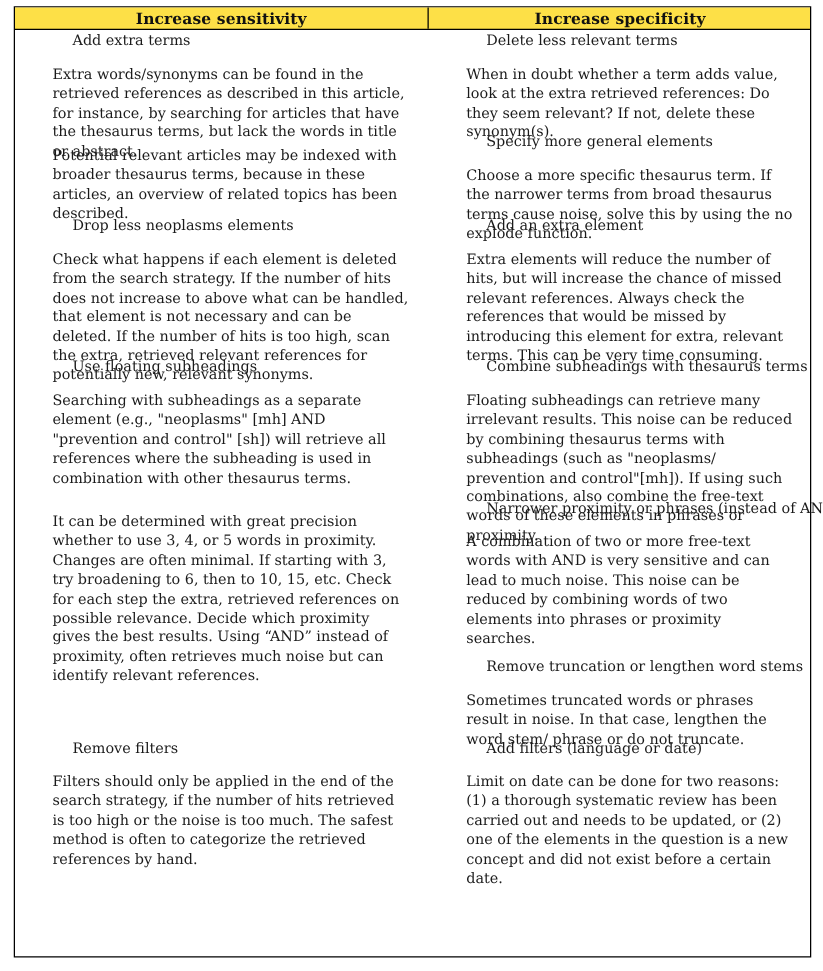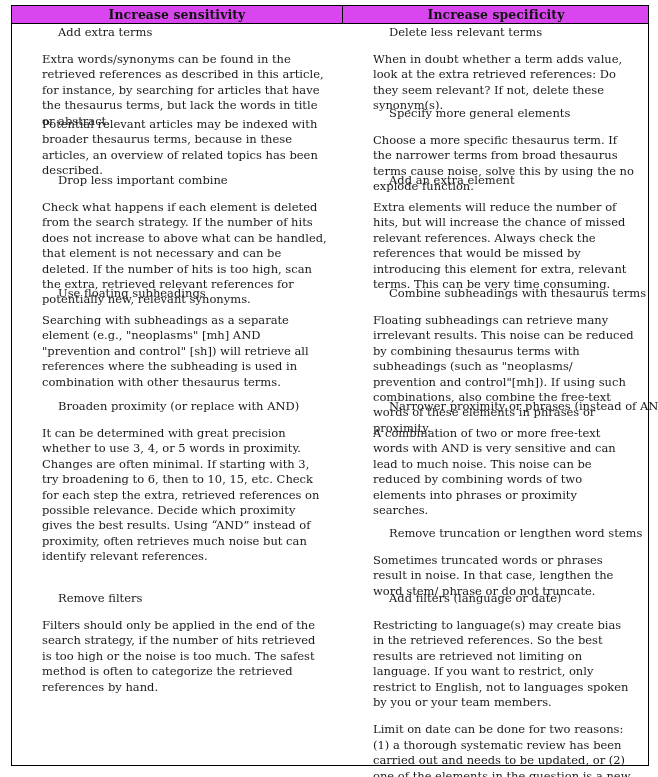--- a/index.html
+++ b/index.html
@@ -20,21 +20,21 @@
       left: 11px;
       top: 5px;
       width: 638px;
       height: 761px;
       border: 1px solid #000;
       box-sizing: border-box;
     }
     .thead {
       display: flex;
       height: 17px;
-      background: #d946ef;
+      background: #fde047;
       border-bottom: 1px solid #000;
     }
     .th {
       flex: 0 0 auto;
       text-align: center;
       font-weight: bold;
       font-size: 12.4px;
       line-height: 17px;
       color: #111;
       letter-spacing: 0.1px;
@@ -93,35 +93,34 @@
         </div>
       </div>
 
       <div class="entry" style="top:81px">
         <div class="entry-desc">
           <p>Potential relevant articles may be indexed with broader thesaurus terms, because in these articles, an overview of related topics has been described.</p>
         </div>
       </div>
 
       <div class="entry" style="top:148px">
-        <div class="entry-title">Drop less important combine</div>
+        <div class="entry-title">Drop less neoplasms elements</div>
         <div class="entry-desc">
           <p>Check what happens if each element is deleted from the search strategy. If the number of hits does not increase to above what can be handled, that element is not necessary and can be deleted. If the number of hits is too high, scan the extra, retrieved relevant references for potentially new, relevant synonyms.</p>
         </div>
       </div>
 
       <div class="entry" style="top:261px">
         <div class="entry-title">Use floating subheadings</div>
         <div class="entry-desc">
           <p>Searching with subheadings as a separate element (e.g., "neoplasms" [mh] AND "prevention and control" [sh]) will retrieve all references where the subheading is used in combination with other thesaurus terms.</p>
         </div>
       </div>
 
       <div class="entry" style="top:374px">
-        <div class="entry-title">Broaden proximity (or replace with AND)</div>
         <div class="entry-desc">
           <p>It can be determined with great precision whether to use 3, 4, or 5 words in proximity. Changes are often minimal. If starting with 3, try broadening to 6, then to 10, 15, etc. Check for each step the extra, retrieved references on possible relevance. Decide which proximity gives the best results. Using “AND” instead of proximity, often retrieves much noise but can identify relevant references.</p>
         </div>
       </div>
 
       <div class="entry" style="top:501px">
       </div>
 
       <div class="entry" style="top:566px">
         <div class="entry-title">Remove filters</div>
@@ -170,19 +169,18 @@
       <div class="entry" style="top:501px">
         <div class="entry-title">Remove truncation or lengthen word stems</div>
         <div class="entry-desc">
           <p>Sometimes truncated words or phrases result in noise. In that case, lengthen the word stem/ phrase or do not truncate.</p>
         </div>
       </div>
 
       <div class="entry" style="top:566px">
         <div class="entry-title">Add filters (language or date)</div>
         <div class="entry-desc">
-          <p>Restricting to language(s) may create bias in the retrieved references. So the best results are retrieved not limiting on language. If you want to restrict, only restrict to English, not to languages spoken by you or your team members.</p>
           <p>Limit on date can be done for two reasons: (1) a thorough systematic review has been carried out and needs to be updated, or (2) one of the elements in the question is a new concept and did not exist before a certain date.</p>
         </div>
       </div>
     </div>
   </div>
 </div>
 
 </body></html>

